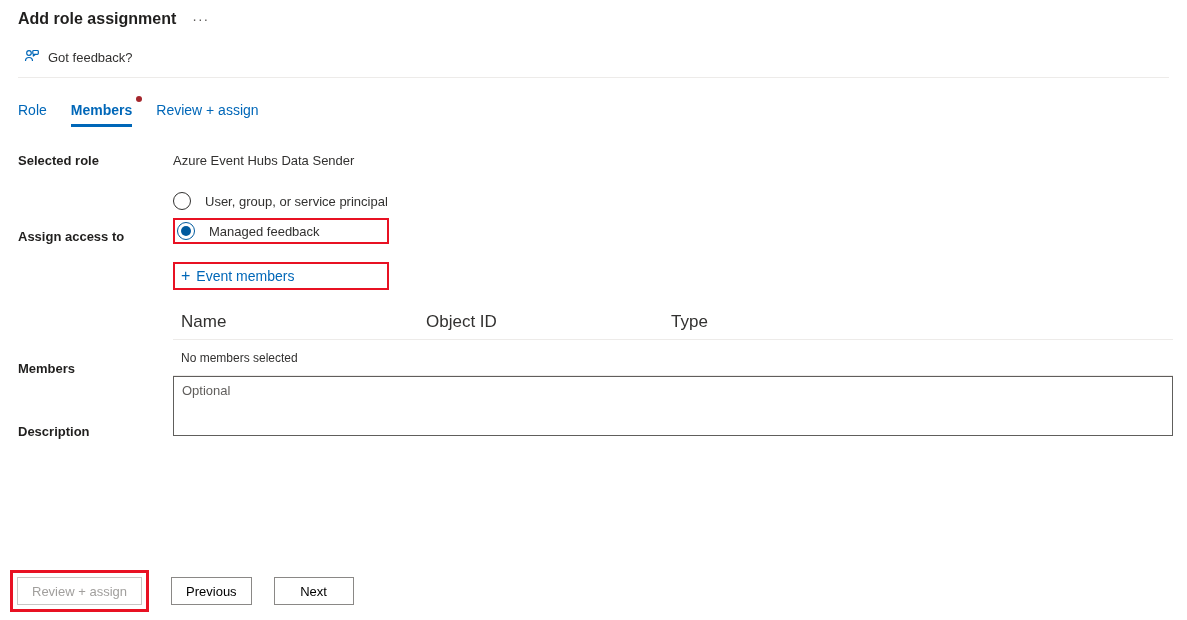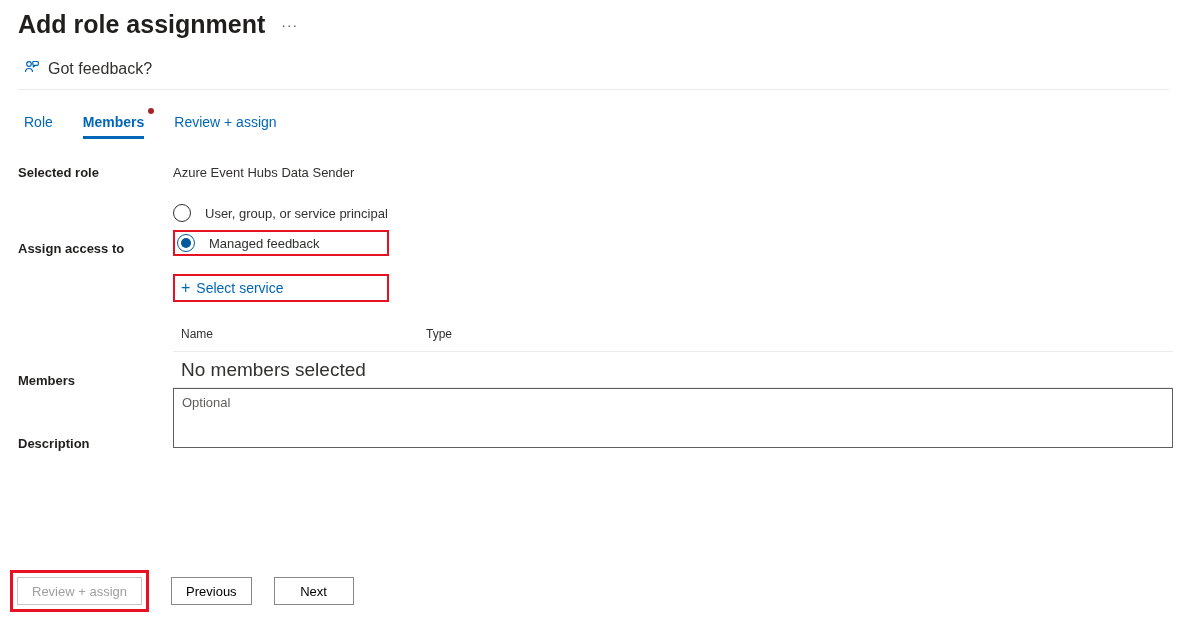--- a/index.html
+++ b/index.html
@@ -11,43 +11,42 @@
     color: #323130;
     background: #ffffff;
     overflow: hidden;
   }
   .page { padding: 0 18px; }
   .header {
     display: flex; align-items: center; gap: 16px;
     padding: 10px 0 4px 0;
   }
   .header h1 {
-    font-size: 25px; font-weight: 600; margin: 0;
+    font-size: 16px; font-weight: 600; margin: 0;
     color: #201f1e;
   }
   .ellipsis-btn {
     color: #605e5c; font-size: 14px; letter-spacing: 1px;
     cursor: pointer;
   }
   .feedback-bar {
     padding: 16px 6px 10px 6px;
     display: flex; align-items: center; gap: 8px;
     border-bottom: 1px solid #edebe9;
-    font-size: 16px; color: #323130;
+    font-size: 13px; color: #323130;
   }
   .feedback-icon svg { width: 16px; height: 16px; }
   .tabs {
     display: flex; gap: 24px;
     padding: 18px 0 0 0;
   }
   .tab {
     padding: 6px 0; font-size: 14px; color: #0067b8;
     cursor: pointer; border-bottom: 3px solid transparent;
     position: relative;
-    margin-left: 6px;
   }
   .tab.active {
     font-weight: 600; border-bottom-color: #0067b8;
   }
   .tab .dot {
     position: absolute; top: 0; right: -10px;
     width: 6px; height: 6px; background: #a4262c; border-radius: 50%;
   }
   .form-area { padding: 24px 0 0 0; }
   .form-row {
@@ -80,25 +79,25 @@
     display: inline-block; width: 216px;
   }
   .members-table {
     margin-top: 14px; width: 1000px;
   }
   .table-head, .table-row {
     display: flex; align-items: center; height: 36px;
     border-bottom: 1px solid #edebe9;
     padding: 0 8px;
   }
-  .table-head { font-size: 12px; color: #323130; }
+  .table-head { font-size: 17px; color: #323130; }
   .col-name { width: 245px; }
   .col-id   { width: 245px; }
   .col-type { flex: 1; }
-  .empty-row { color: #323130; font-size: 19px; }
+  .empty-row { color: #323130; font-size: 12px; }
   textarea.desc {
     width: 1000px; height: 60px; resize: none;
     border: 1px solid #605e5c; padding: 6px 8px;
     font-family: inherit; font-size: 13px;
   }
   textarea.desc::placeholder { color: #605e5c; }
   .footer {
     position: absolute; left: 0; bottom: 0;
     padding: 10px 0 8px 10px;
     display: flex; align-items: center; gap: 22px;
@@ -177,27 +176,28 @@
         </div>
       </div>
     </div>
 
     <div class="form-row" style="margin-bottom:0;">
       <div class="form-label">Members</div>
       <div class="form-value">
         <div class="highlight-red">
           <span class="select-members-link">
             <span class="plus-icon">+</span>
-            <span>Select service</span>
+            <span>Event members</span>
           </span>
         </div>
 
         <div class="members-table">
           <div class="table-head">
             <div class="col-name">Name</div>
+            <div class="col-id">Object ID</div>
             <div class="col-type">Type</div>
           </div>
           <div class="table-row empty-row">
             <span>No members selected</span>
           </div>
         </div>
       </div>
     </div>
 
     <div class="form-row" style="">

